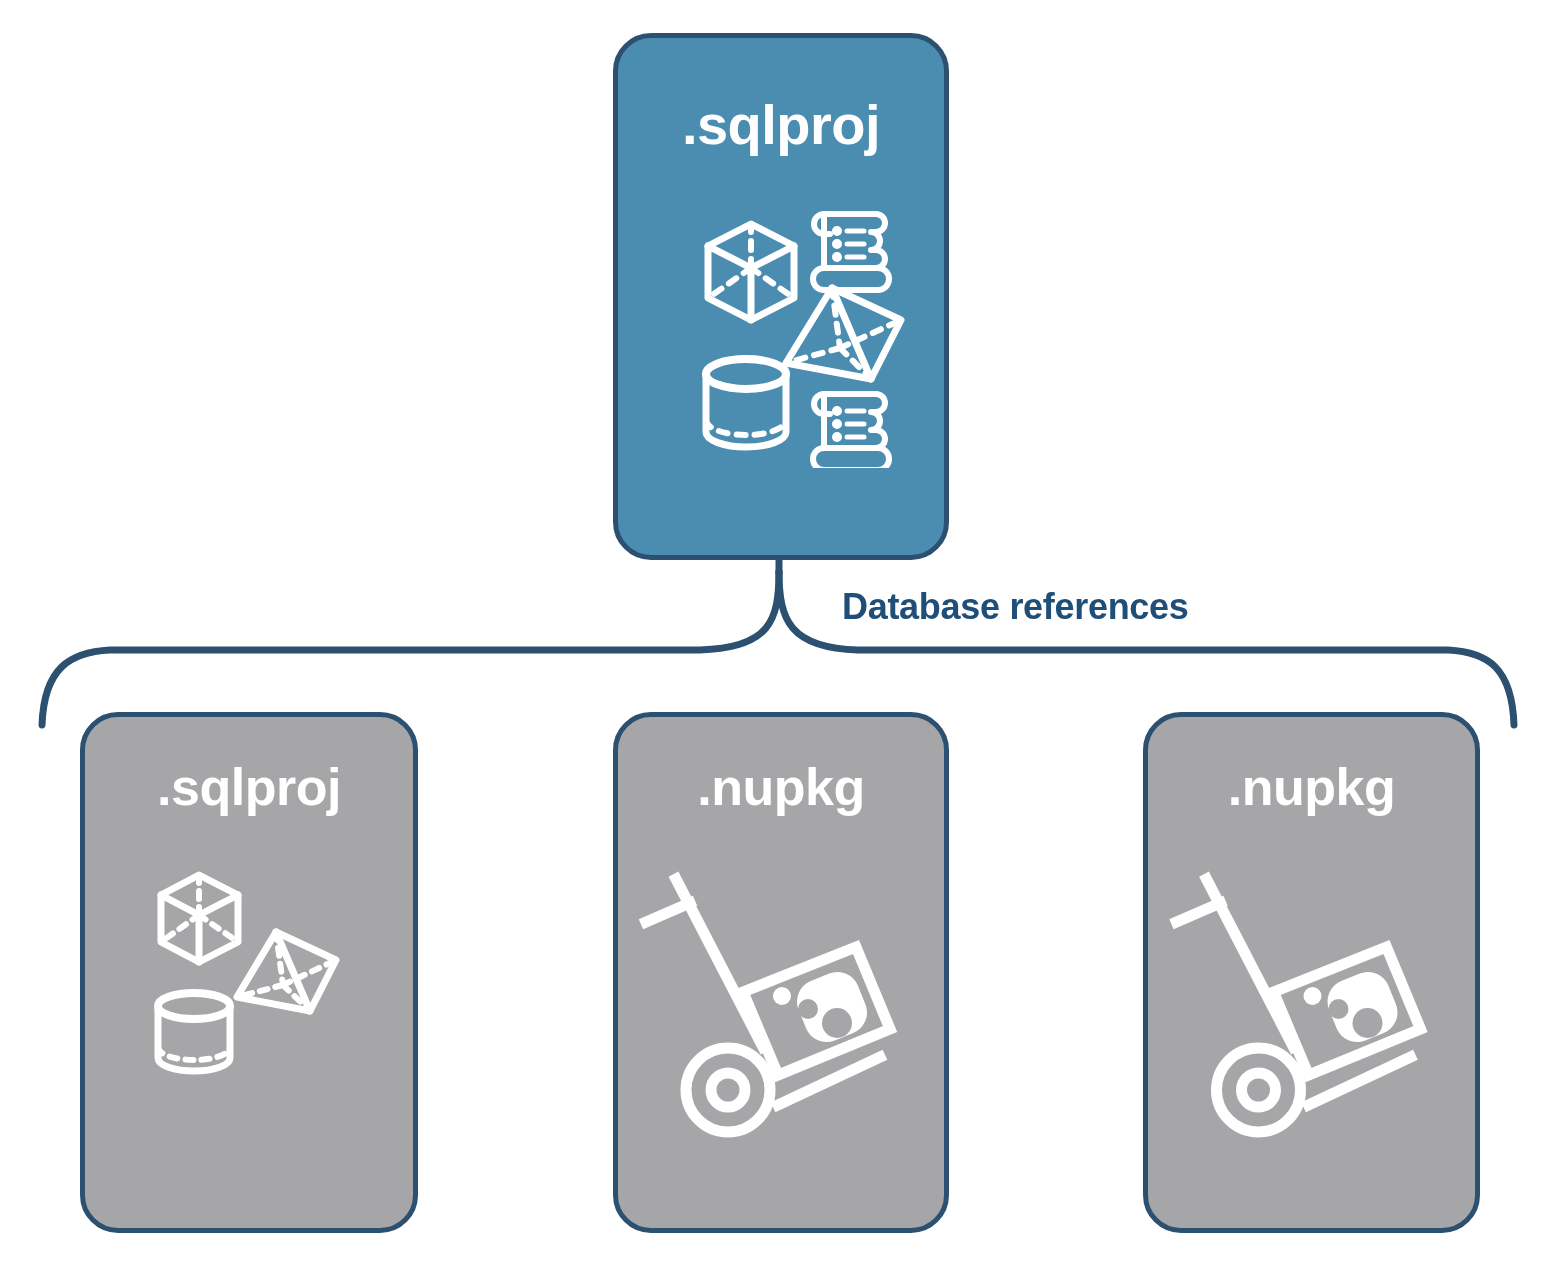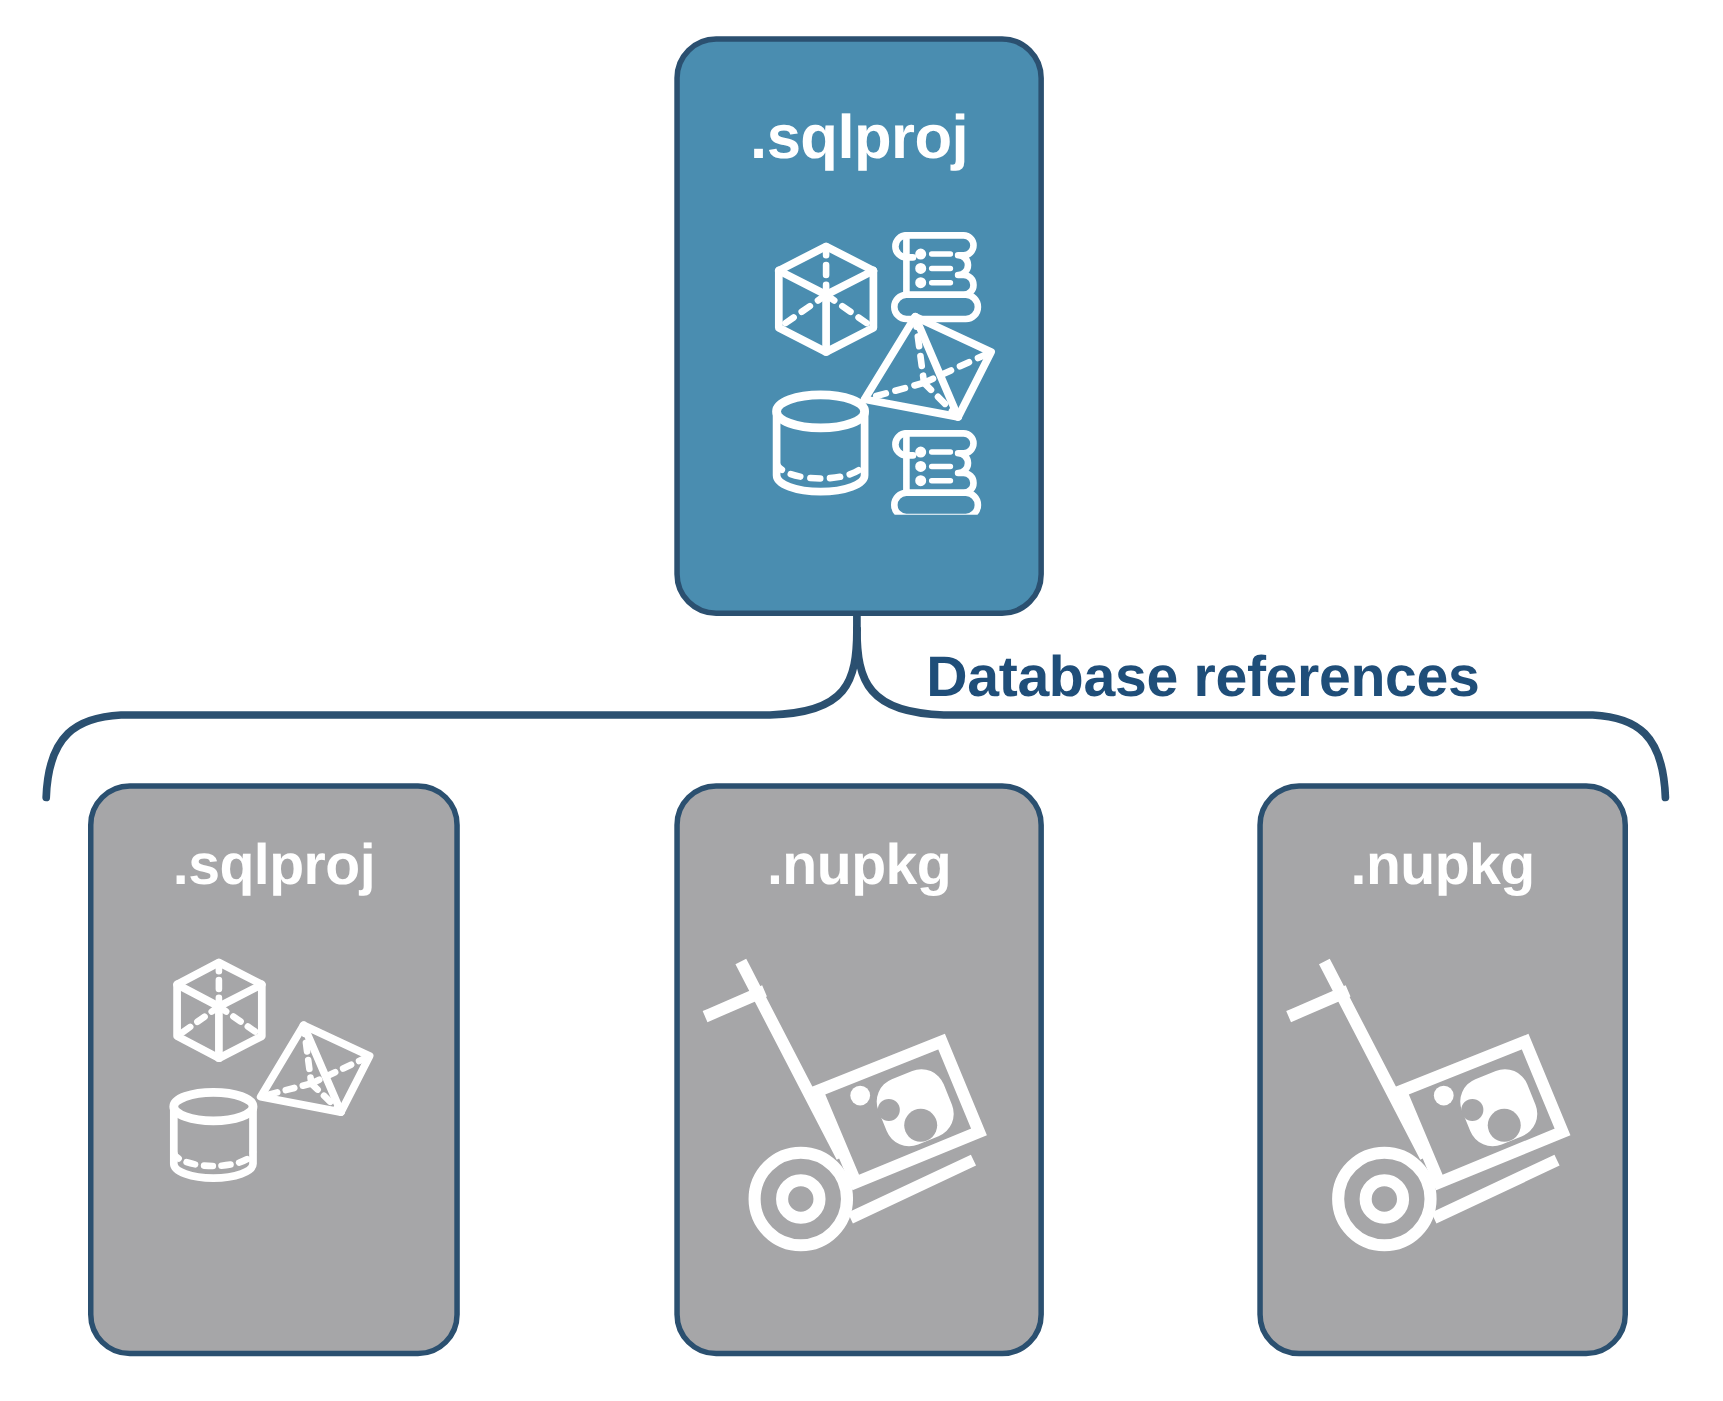--- a/index.html
+++ b/index.html
@@ -49,21 +49,21 @@
     left: 0;
     right: 0;
   }
 
   
   #brace-label {
     position: absolute;
     left: 842px;
     top: 586px;
     color: #23527c;
-    font-size: 52px;
+    font-size: 36px;
     font-weight: bold;
     letter-spacing: -0.3px;
     font-family: "Liberation Sans", sans-serif;
     white-space: nowrap;
     color: #1f4e79;
   }
 
   #brace-svg {
     position: absolute;
     left: 0;

